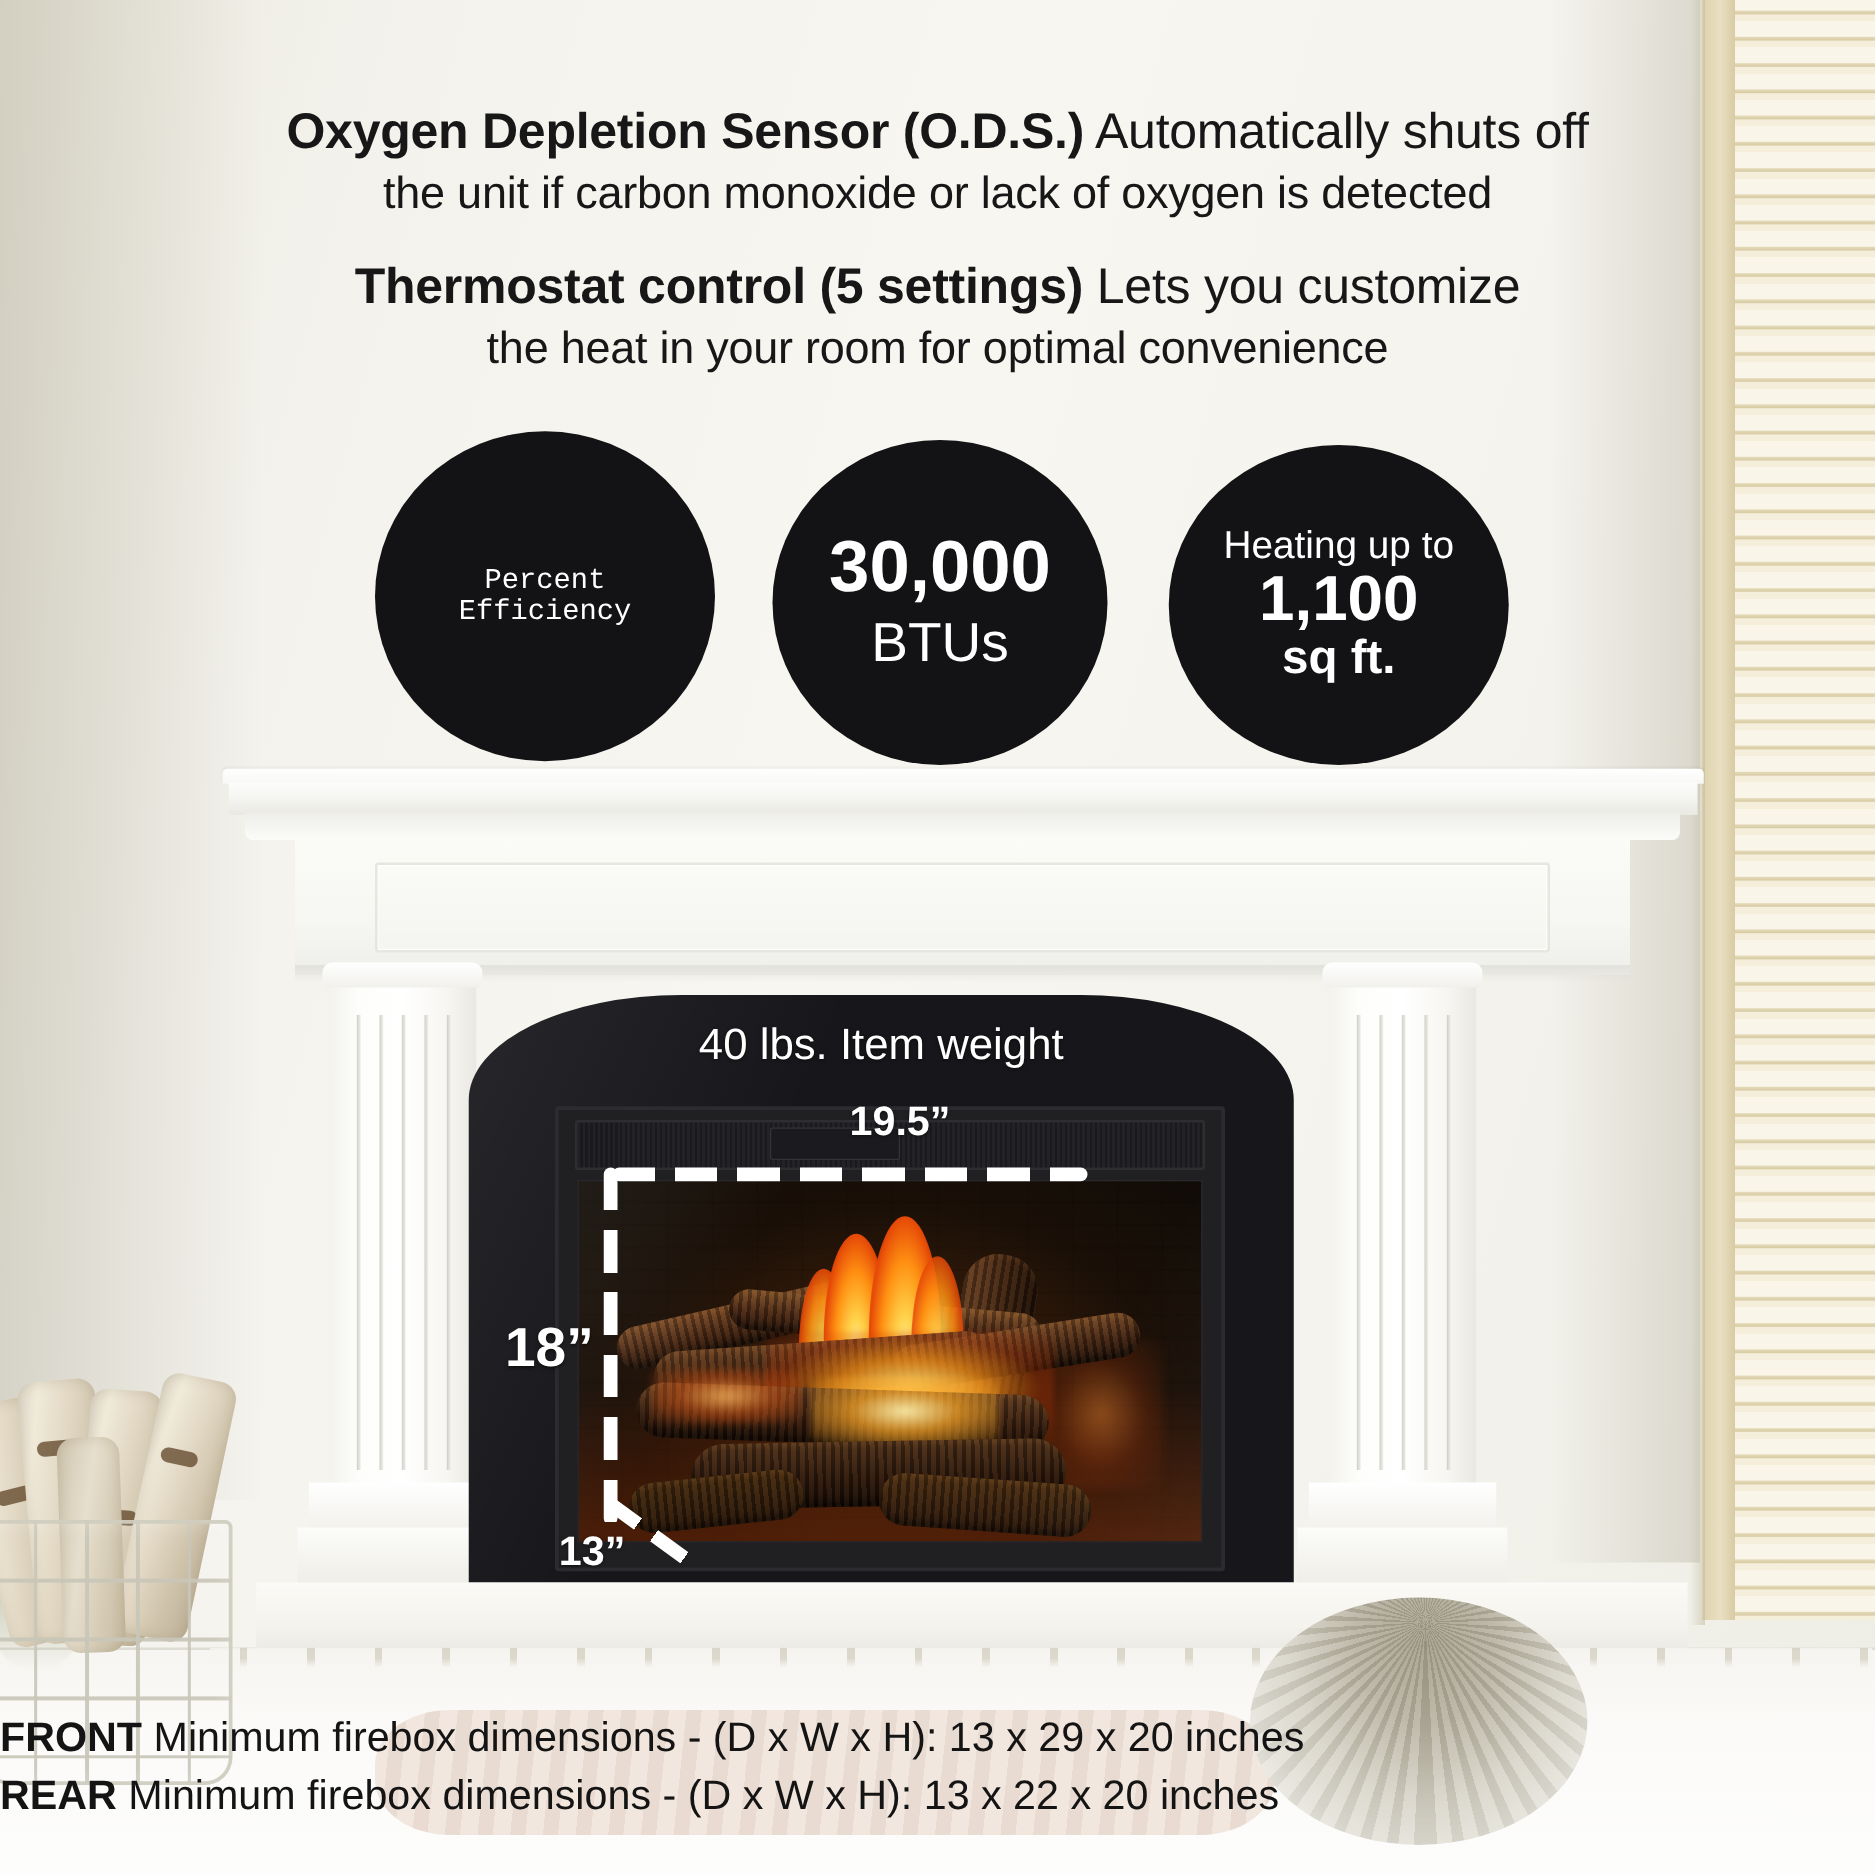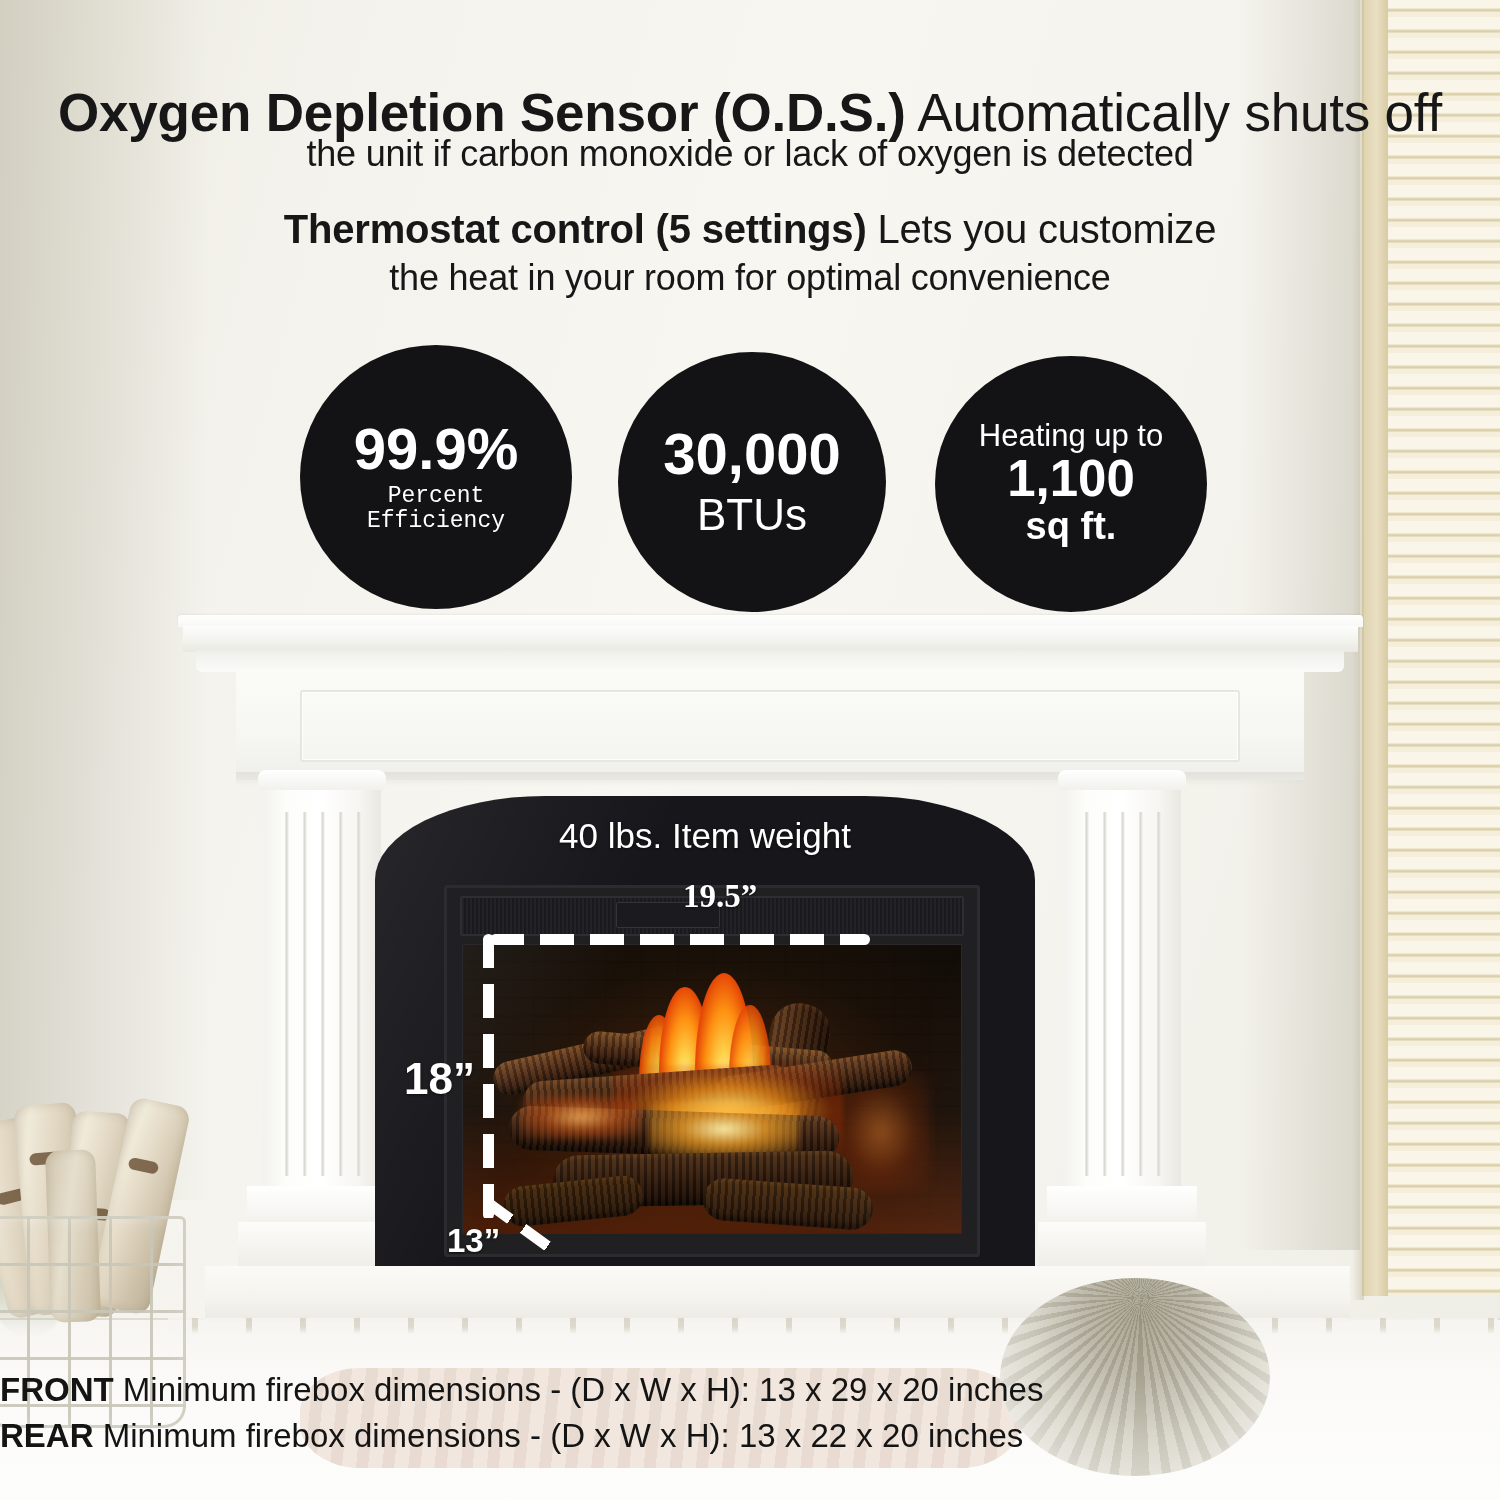--- a/index.html
+++ b/index.html
@@ -317,21 +317,21 @@
     filter:blur(1px);
   }
 
   
   .headline-block {
     position:absolute; left:0; top:0; width:1500px; text-align:center;
   }
   .hl-line {
     color:#171717; line-height:1.16; letter-spacing:-.2px;
   }
-  .hl1 { position:absolute; left:0; top:82px; width:1500px; font-size:53px; }
+  .hl1 { position:absolute; left:0; top:82px; width:1500px; font-size:40px; }
   .hl2 { position:absolute; left:0; top:133px; width:1500px; font-size:36px; }
   .hl3 { position:absolute; left:0; top:206px; width:1500px; font-size:40px; }
   .hl4 { position:absolute; left:0; top:257px; width:1500px; font-size:36px; }
   .bold { font-weight:800; }
   .reg  { font-weight:400; }
 
   
   .badge {
     position:absolute; border-radius:50%; background:#131316;
     display:flex; flex-direction:column; align-items:center; justify-content:center;
@@ -350,21 +350,21 @@
   .b-c .big   { font-size:51px; margin-bottom:2px; }
   .b-c .small { font-size:38px; font-weight:800; }
 
   
   .sub1 { position:absolute; left:0; top:665px; width:1500px; text-align:center; font-size:34px; color:#171717; }
   .sub2 { position:absolute; left:0; top:708px; width:1500px; text-align:center; font-size:34px; color:#171717; font-weight:400; }
 
   
   .anno { position:absolute; color:#fff; font-weight:400; text-shadow:0 1px 3px rgba(0,0,0,.55); }
   .anno-weight { left:0; top:816px; width:1410px; text-align:center; font-size:35px; }
-  .anno-195 { left:0; top:878px; width:1440px; text-align:center; font-size:33px; font-weight:700;font-family:Liberation Serif, serif; }
+  .anno-195 { left:0; top:878px; width:1440px; text-align:center; font-size:33px; font-weight:700; }
   .anno-18 { left:404px; top:1054px; font-size:44px; font-weight:700; }
   .anno-13 { left:447px; top:1222px; font-size:33px; font-weight:700; }
 
   
   .dash-h {
     position:absolute; left:490px; top:934px; width:380px; height:11px;
     background:repeating-linear-gradient(90deg,#fff 0 34px, rgba(255,255,255,0) 34px 50px);
     border-radius:6px;
   }
   .dash-v {
@@ -511,21 +511,20 @@
     </div>
     <div class="hl-line hl2 reg">the unit if carbon monoxide or lack of oxygen is detected</div>
 
     <div class="hl-line hl3">
       <span class="bold">Thermostat control (5 settings)</span><span class="reg"> Lets you customize</span>
     </div>
     <div class="hl-line hl4 reg">the heat in your room for optimal convenience</div>
   </div>
 
   <div class="badge b-a">
-    <div class="big">99.9%</div>
     <div class="small">Percent</div>
     <div class="small">Efficiency</div>
   </div>
 
   <div class="badge b-b">
     <div class="big">30,000</div>
     <div class="small">BTUs</div>
   </div>
 
   <div class="badge b-c">

